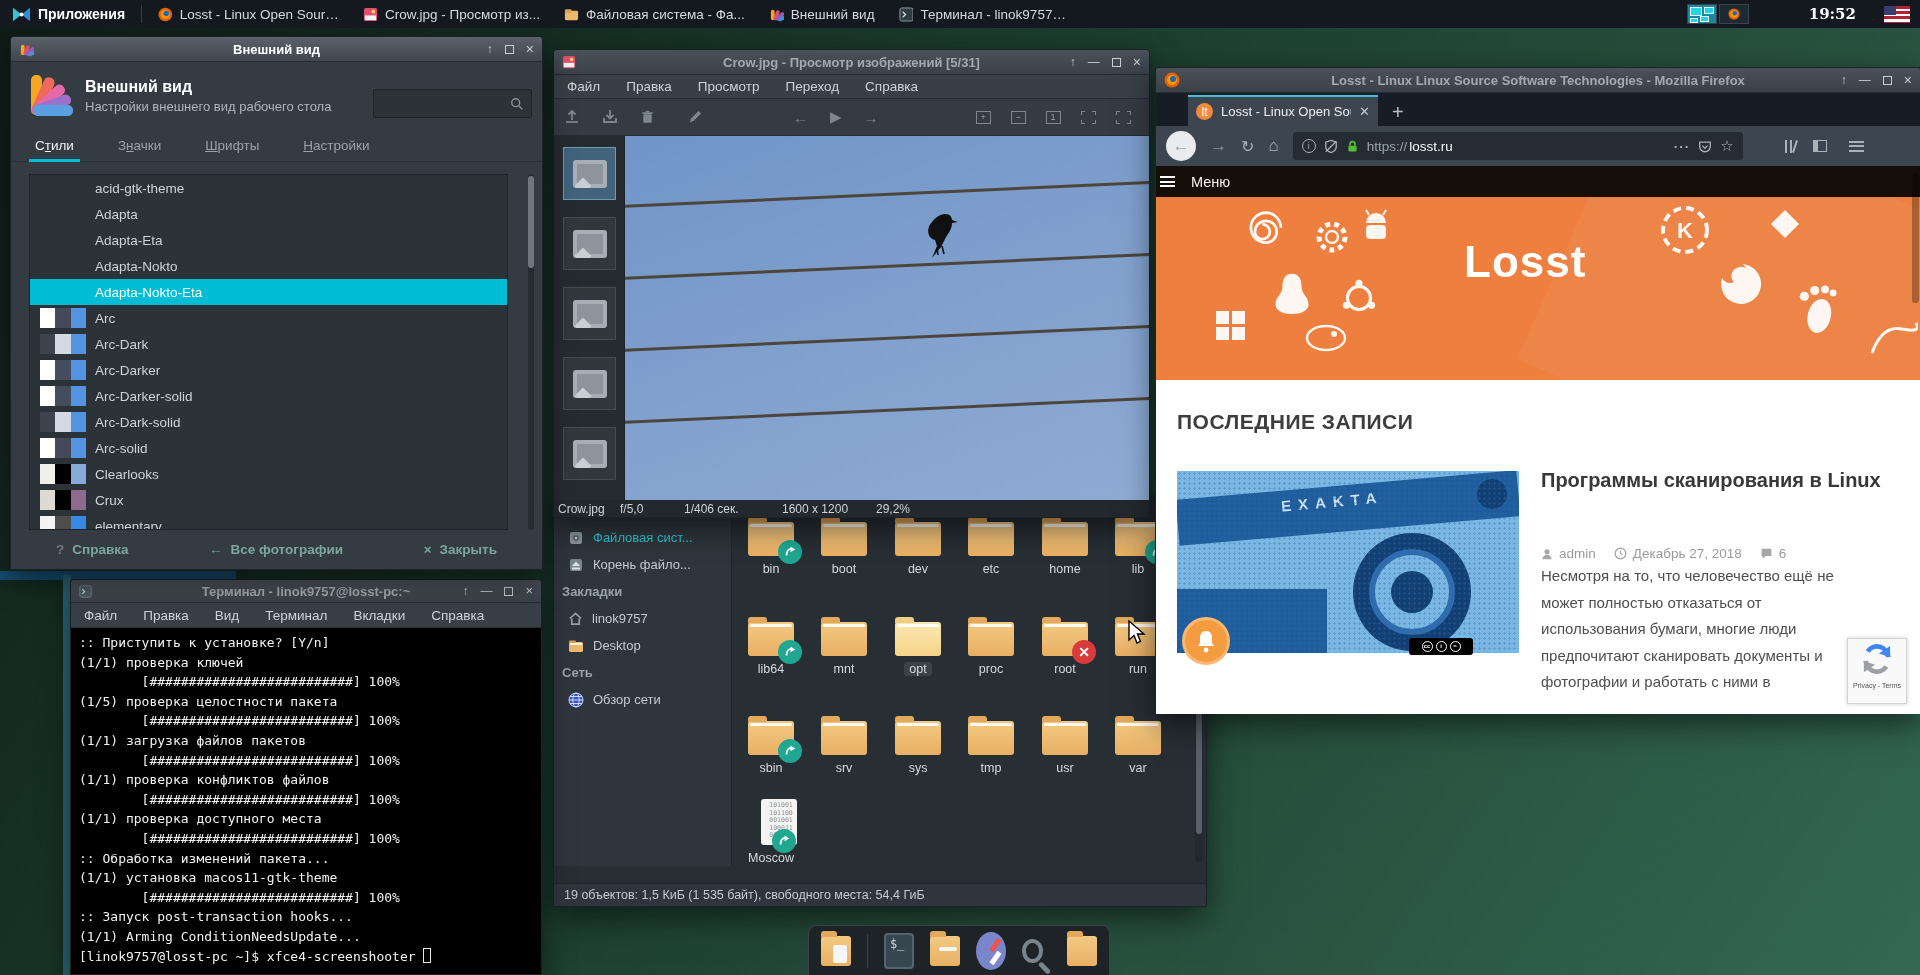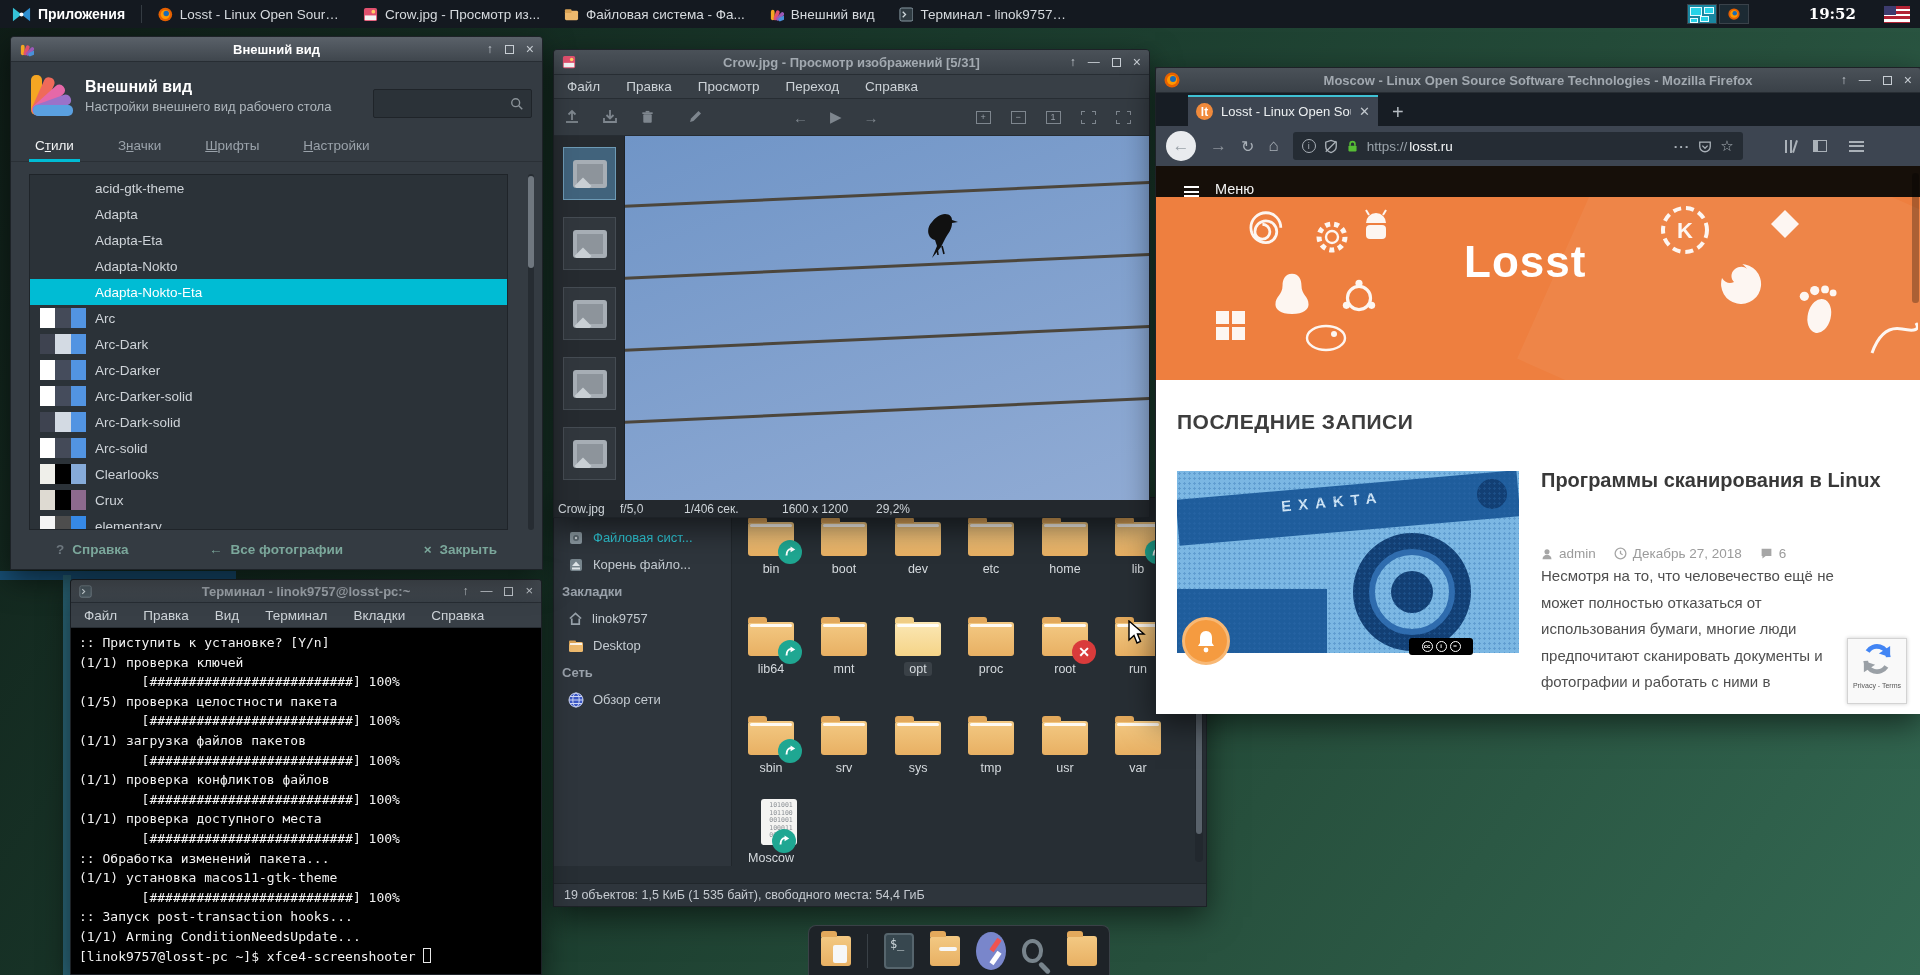--- a/index.html
+++ b/index.html
@@ -104,21 +104,21 @@
 #ff-url .host{color:#f5f7f8}
 #ff-url .scheme{color:#9aa3ab}
 #ff-url .sp{flex:1}
 .burger{display:inline-block;width:15px;height:11px;border-top:2px solid currentColor;border-bottom:2px solid currentColor;position:relative}
 .burger::before{content:"";position:absolute;left:0;top:2.5px;width:100%;height:2px;background:currentColor}
 .libicon{display:inline-block;width:14px;height:13px;border-left:2px solid currentColor;position:relative}
 .libicon::before{content:"";position:absolute;left:3px;top:0;width:2px;height:13px;background:currentColor}
 .libicon::after{content:"";position:absolute;left:7px;top:0;width:2px;height:13px;background:currentColor;transform:rotate(18deg)}
 .sideicon{display:inline-block;width:14px;height:12px;border:1.6px solid currentColor;position:relative}
 .sideicon::before{content:"";position:absolute;left:0;top:0;width:4px;height:100%;background:currentColor}
-#ff-menu{height:31px;background:#160f09;display:flex;align-items:flex-end;gap:16px;padding-left:28px;color:#f3f3f3;font-size:14.5px}
+#ff-menu{height:31px;background:#160f09;display:flex;align-items:center;gap:16px;padding-left:4px;color:#f3f3f3;font-size:14.5px}
 #ff-hero{position:relative;height:183px;background:#ee7f3f;overflow:hidden}
 #ff-hero::before{content:"";position:absolute;right:-60px;top:-40px;width:420px;height:300px;background:rgba(255,255,255,.05);transform:rotate(24deg)}
 #ff-hero .logo{position:absolute;left:308px;top:40px;font-size:44px;color:#fff;font-weight:600;letter-spacing:1px}
 .dd{position:absolute;opacity:.93}
 #ff-white{position:relative;height:334px;background:#fff;overflow:hidden}
 #ff-white h2{position:absolute;left:21px;top:30px;font-size:21px;color:#3d3d3d;letter-spacing:.5px}
 #art-img{position:absolute;left:21px;top:91px;width:342px;height:182px;background:#7bb7e3;overflow:hidden}
 #art-img .dots{position:absolute;inset:0;background-image:radial-gradient(#2f6cae 1px,transparent 1.2px);background-size:5px 5px;opacity:.35}
 #art-title{position:absolute;left:385px;top:80px;width:340px;font-size:20px;line-height:40px;color:#383838;font-weight:bold}
 #art-meta{position:absolute;left:385px;top:166px;display:flex;gap:18px;align-items:center;color:#9b9b9b;font-size:13.5px}
@@ -676,31 +676,31 @@
   </div>
 </div>
 
 <div class="win" style="left:1155px;top:67px;width:766px;height:647px;z-index:12;border-radius:0">
   <div class="tb inactive">
     <svg width="16" height="16" viewBox="0 0 16 16">
         <circle cx="8" cy="8" r="7.5" fill="#e66000"></circle>
         <circle cx="8" cy="8" r="5" fill="#f90"></circle>
         <circle cx="9" cy="7" r="3" fill="#1a6bb5"></circle>
       </svg>
-    <span class="t">Moscow - Linux Open Source Software Technologies - Mozilla Firefox</span>
+    <span class="t">Losst - Linux Linux Source Software Technologies - Mozilla Firefox</span>
     <span class="tbb">
         <span>↑</span>
         <span>—</span>
         <span class="mx"></span>
         <span style="font-size:14px">×</span>
       </span>
   </div>
   <div id="ff-tabbar">
     <div id="ff-tab">
-      <span style="width:17px;height:17px;border-radius:50%;background:#f08a3c;color:#fff;font-size:12px;font-weight:bold;display:flex;align-items:center;justify-content:center;flex:none">lt</span>
+      <span style="width:17px;height:17px;border-radius:50%;background:#f08a3c;color:#fff;font-size:12px;font-weight:normal;display:flex;align-items:center;justify-content:center;flex:none">lt</span>
       <span class="tt">Losst - Linux Open Source</span>
       <span style="color:#c3c9cf">✕</span>
     </div>
     <span id="ff-newtab">+</span>
   </div>
   <div id="ff-nav">
     <span id="ff-back">←</span>
     <span style="font-size:17px;color:#8b929a">→</span>
     <span style="font-size:16px">↻</span>
     <span style="font-size:17px">⌂</span>

